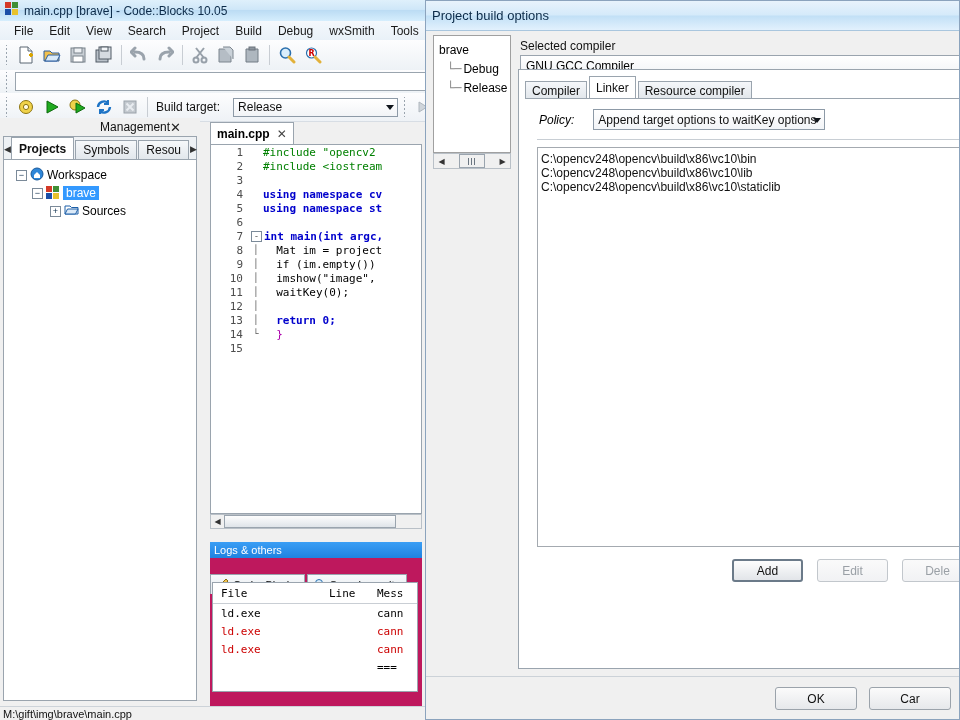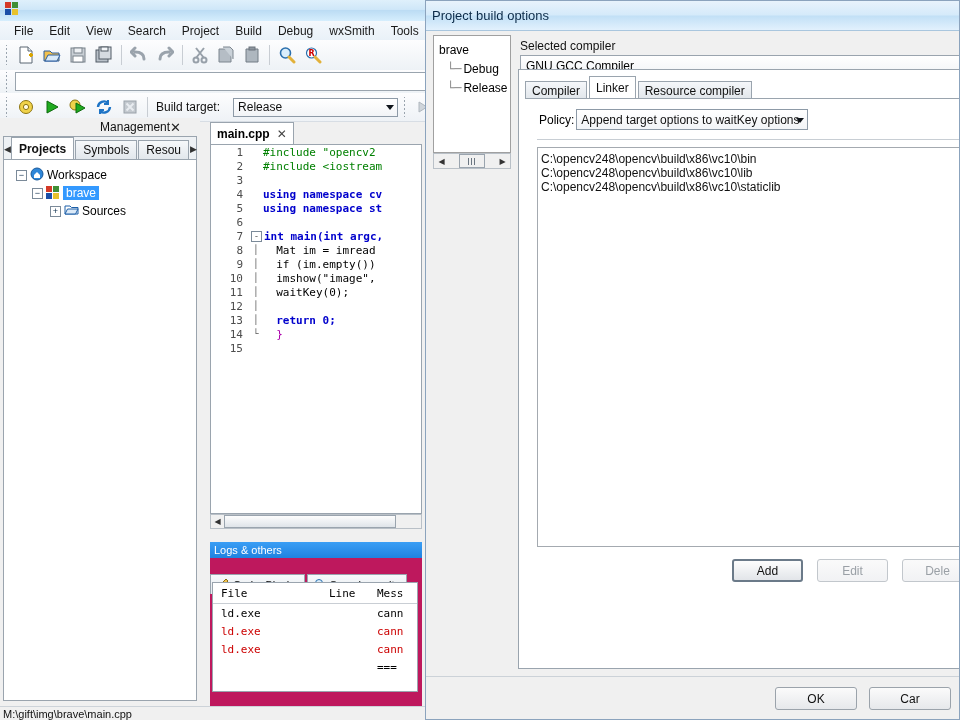--- a/index.html
+++ b/index.html
@@ -135,21 +135,21 @@
   .otab{height:19px;padding:0 7px;display:flex;align-items:center;font-size:12px;white-space:nowrap;
      background:linear-gradient(to bottom,#f5f7fa,#e0e5ea);border:1px solid #9aa4ae;border-bottom:none;margin-right:2px;color:#111;}
   .otab.sel{background:#fff;height:23px;border-bottom:1px solid #fff;}
   #outer-panel{position:absolute;left:2px;top:34px;width:470px;height:600px;background:#fff;border:1px solid #9aa4ae;box-sizing:border-box;}
   #inner-tabs{height:24px;display:flex;align-items:flex-end;margin:6px 0 0 6px;}
   .itab{height:18px;padding:0 6px;display:flex;align-items:center;font-size:12px;white-space:nowrap;
      background:linear-gradient(to bottom,#f5f7fa,#e0e5ea);border:1px solid #9aa4ae;border-bottom:none;margin-right:2px;color:#111;}
   .itab.sel{background:#fff;height:22px;border-bottom:1px solid #fff;}
   #inner-panel{position:absolute;left:6px;top:28px;width:460px;height:564px;background:#fff;border-top:1px solid #9aa4ae;box-sizing:border-box;}
   #policy-row{display:flex;align-items:center;margin:10px 0 0 14px;}
-  #policy-row .plabel{font-size:12px;margin-right:2px;}
+  #policy-row .plabel{font-size:12px;margin-right:19px;font-style:italic;}
   #policy-combo{width:232px;height:21px;}
   .hrule{height:1px;background:#c8ced4;margin:9px 12px 0 12px;}
   #dirlist{margin:7px 12px 0 12px;height:400px;background:#fff;border:1px solid #a4aab0;box-sizing:border-box;padding:4px 0 0 3px;overflow:hidden;}
   .dirline{height:14px;font-size:12px;white-space:nowrap;color:#111;}
   #dirbtns{display:flex;justify-content:flex-end;gap:14px;margin:12px 12px 0 0;}
   .btn{height:23px;min-width:71px;padding:0 10px;display:flex;align-items:center;justify-content:center;font-size:12px;
      background:linear-gradient(to bottom,#fbfbfb,#e6e8eb);border:1px solid #9ba3ab;border-radius:3px;color:#111;box-sizing:border-box;}
   .btn.def{border:2px solid #6b7a89;background:linear-gradient(to bottom,#fdfdfd,#e2e5e9);}
   .btn.dis{color:#9aa0a6;border-color:#c2c7cc;background:linear-gradient(to bottom,#fafafa,#f1f2f4);}
   #dlg-footer{position:absolute;left:0;top:675px;width:533px;height:45px;border-top:1px solid #ccd2d8;background:#f0f0f0;}
@@ -158,20 +158,21 @@
 </style>
 </head>
 <body>
 
 <div id="cb-window">
 
   <div id="cb-titlebar">
     <span class="tb-icon">
       <span class="cb-logo"><i></i><i></i><i></i><i></i></span>
     </span>
+    <span id="cb-title-text">main.cpp [brave] - Code::Blocks 10.05</span>
   </div>
 
   <div id="cb-menubar">
     <div class="menu-item">File</div>
     <div class="menu-item">Edit</div>
     <div class="menu-item">View</div>
     <div class="menu-item">Search</div>
     <div class="menu-item">Project</div>
     <div class="menu-item">Build</div>
     <div class="menu-item">Debug</div>
@@ -361,21 +362,21 @@
       </div>
     </div>
     <div id="ed-body">
       <div class="codeline"><span class="ln">1</span><span class="fold"></span><span class="pp">#include "opencv2</span></div>
       <div class="codeline"><span class="ln">2</span><span class="fold"></span><span class="pp">#include &lt;iostream</span></div>
       <div class="codeline"><span class="ln">3</span><span class="fold"></span><span class="pl"></span></div>
       <div class="codeline"><span class="ln">4</span><span class="fold"></span><span class="k">using namespace cv</span></div>
       <div class="codeline"><span class="ln">5</span><span class="fold"></span><span class="k">using namespace st</span></div>
       <div class="codeline"><span class="ln">6</span><span class="fold"></span><span class="pl"></span></div>
       <div class="codeline"><span class="ln">7</span><span class="fold" style="border:1px solid #7b8a99;width:9px;height:9px;line-height:8px;margin:0 2px;">-</span><span class="k">int main(int argc,</span></div>
-      <div class="codeline"><span class="ln">8</span><span class="fold">│</span><span class="pl">  Mat im = imread</span></div>
+      <div class="codeline"><span class="ln">8</span><span class="fold">│</span><span class="pl">  Mat im = project</span></div>
       <div class="codeline"><span class="ln">9</span><span class="fold">│</span><span class="pl">  if (im.empty())</span></div>
       <div class="codeline"><span class="ln">10</span><span class="fold">│</span><span class="pl">  imshow("image",</span></div>
       <div class="codeline"><span class="ln">11</span><span class="fold">│</span><span class="pl">  waitKey(0);</span></div>
       <div class="codeline"><span class="ln">12</span><span class="fold">│</span><span class="pl"></span></div>
       <div class="codeline"><span class="ln">13</span><span class="fold">│</span><span class="k">  return 0;</span></div>
       <div class="codeline"><span class="ln">14</span><span class="fold">└</span><span class="pun">  }</span></div>
       <div class="codeline"><span class="ln">15</span><span class="fold"></span><span class="pl"></span></div>
     </div>
     <div id="ed-hscroll">
       <div class="sb-arrow">◀</div>

